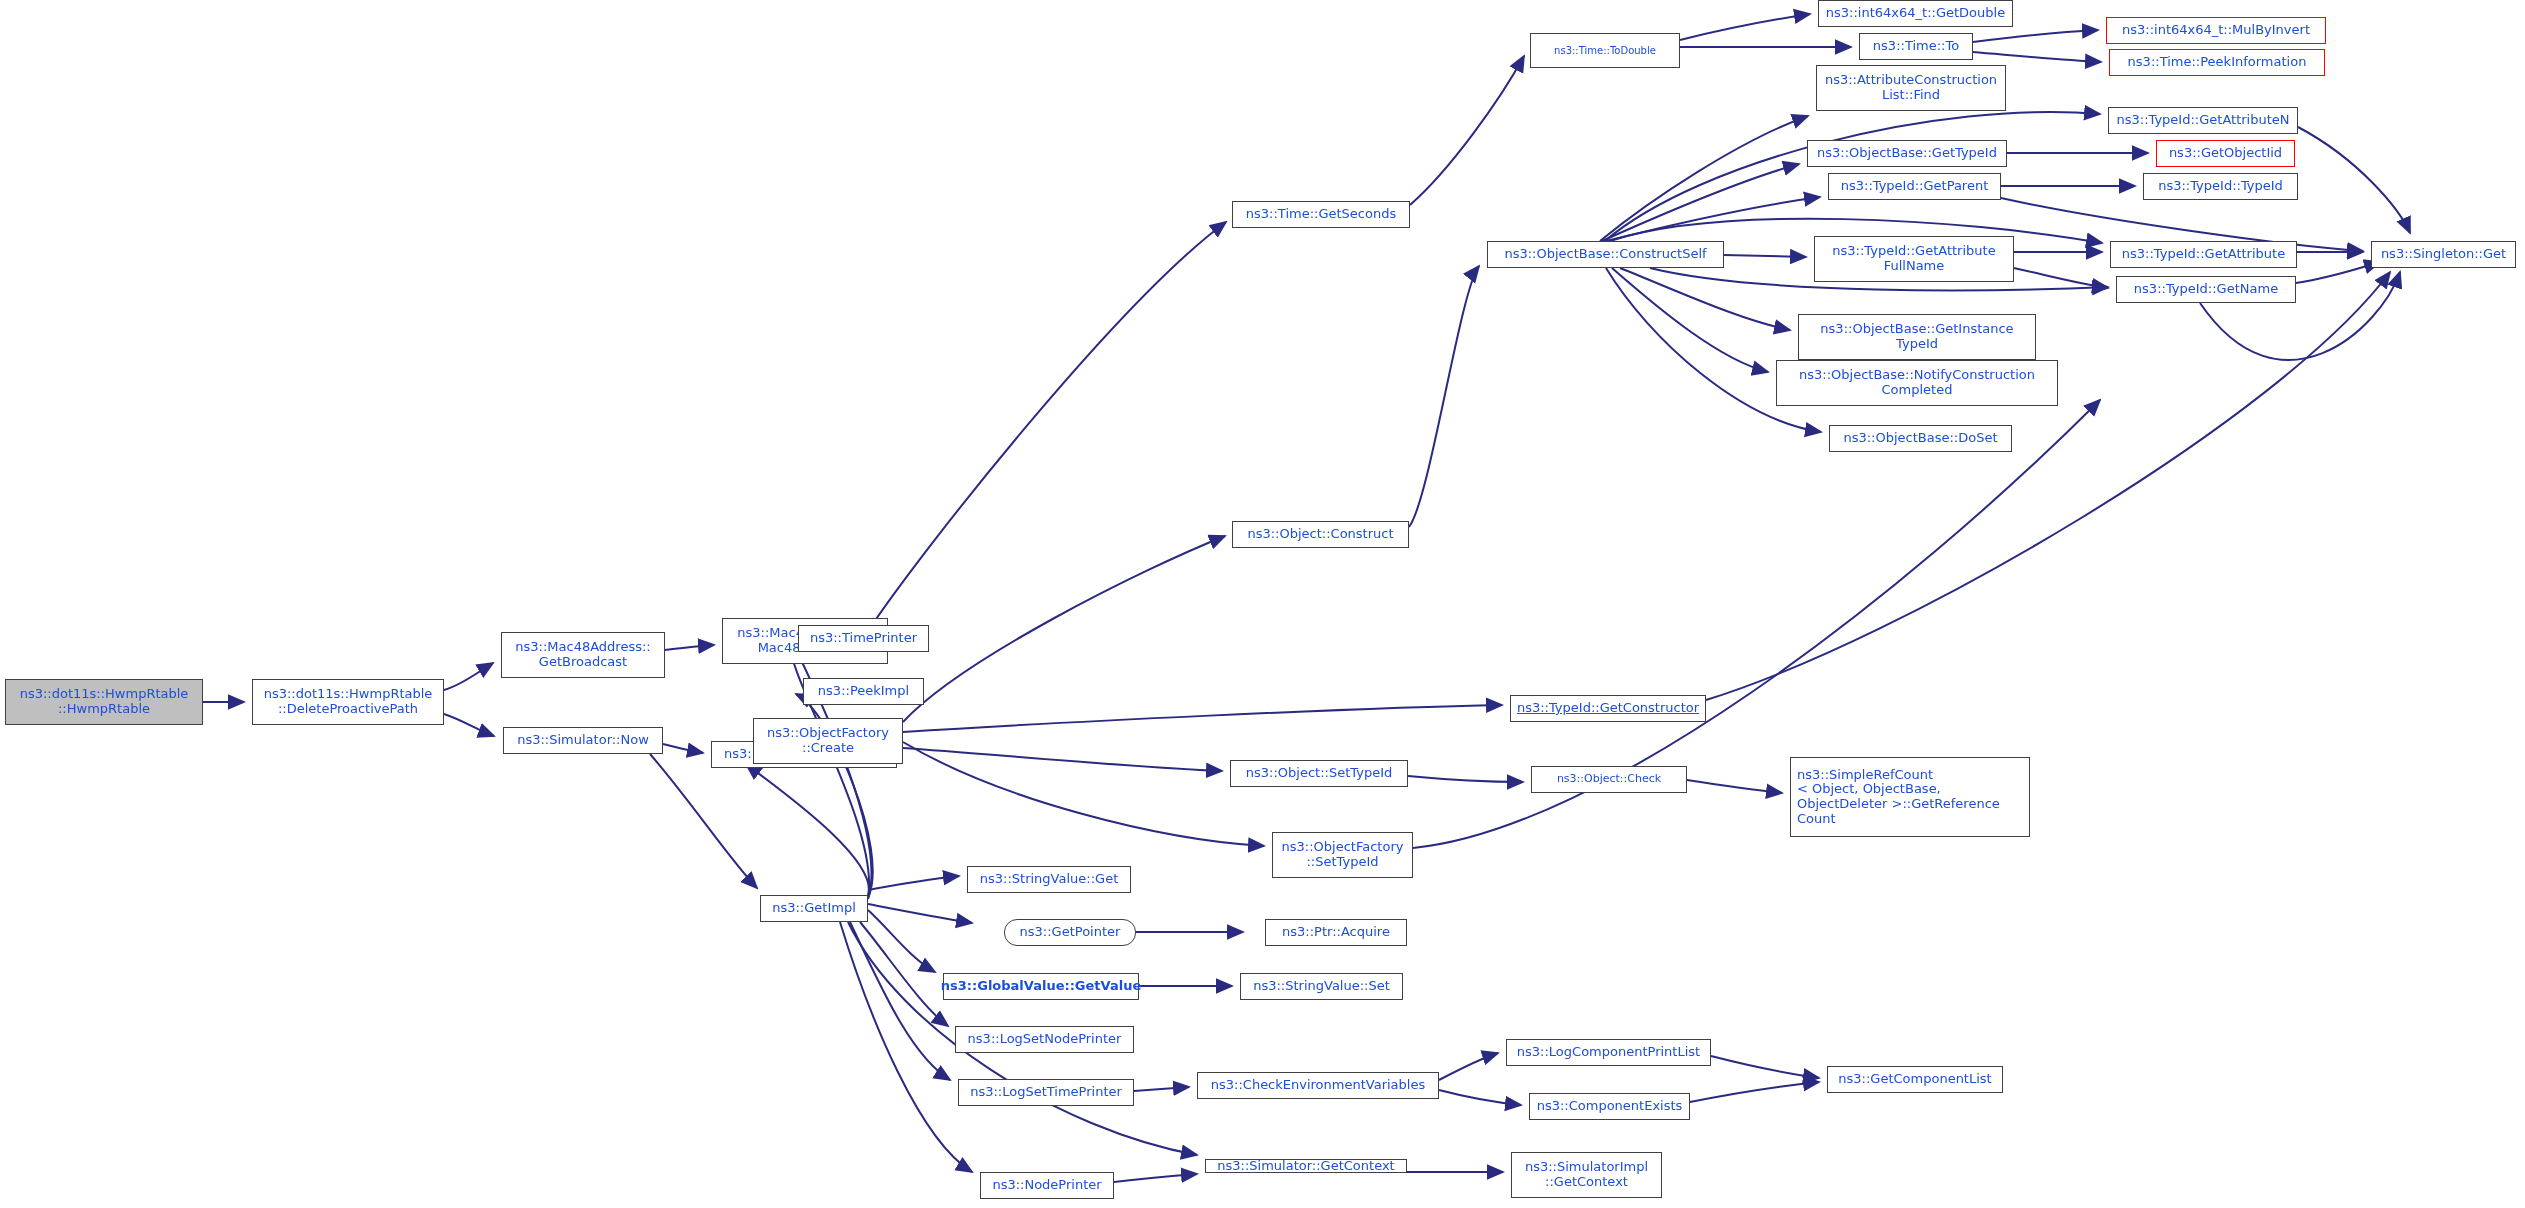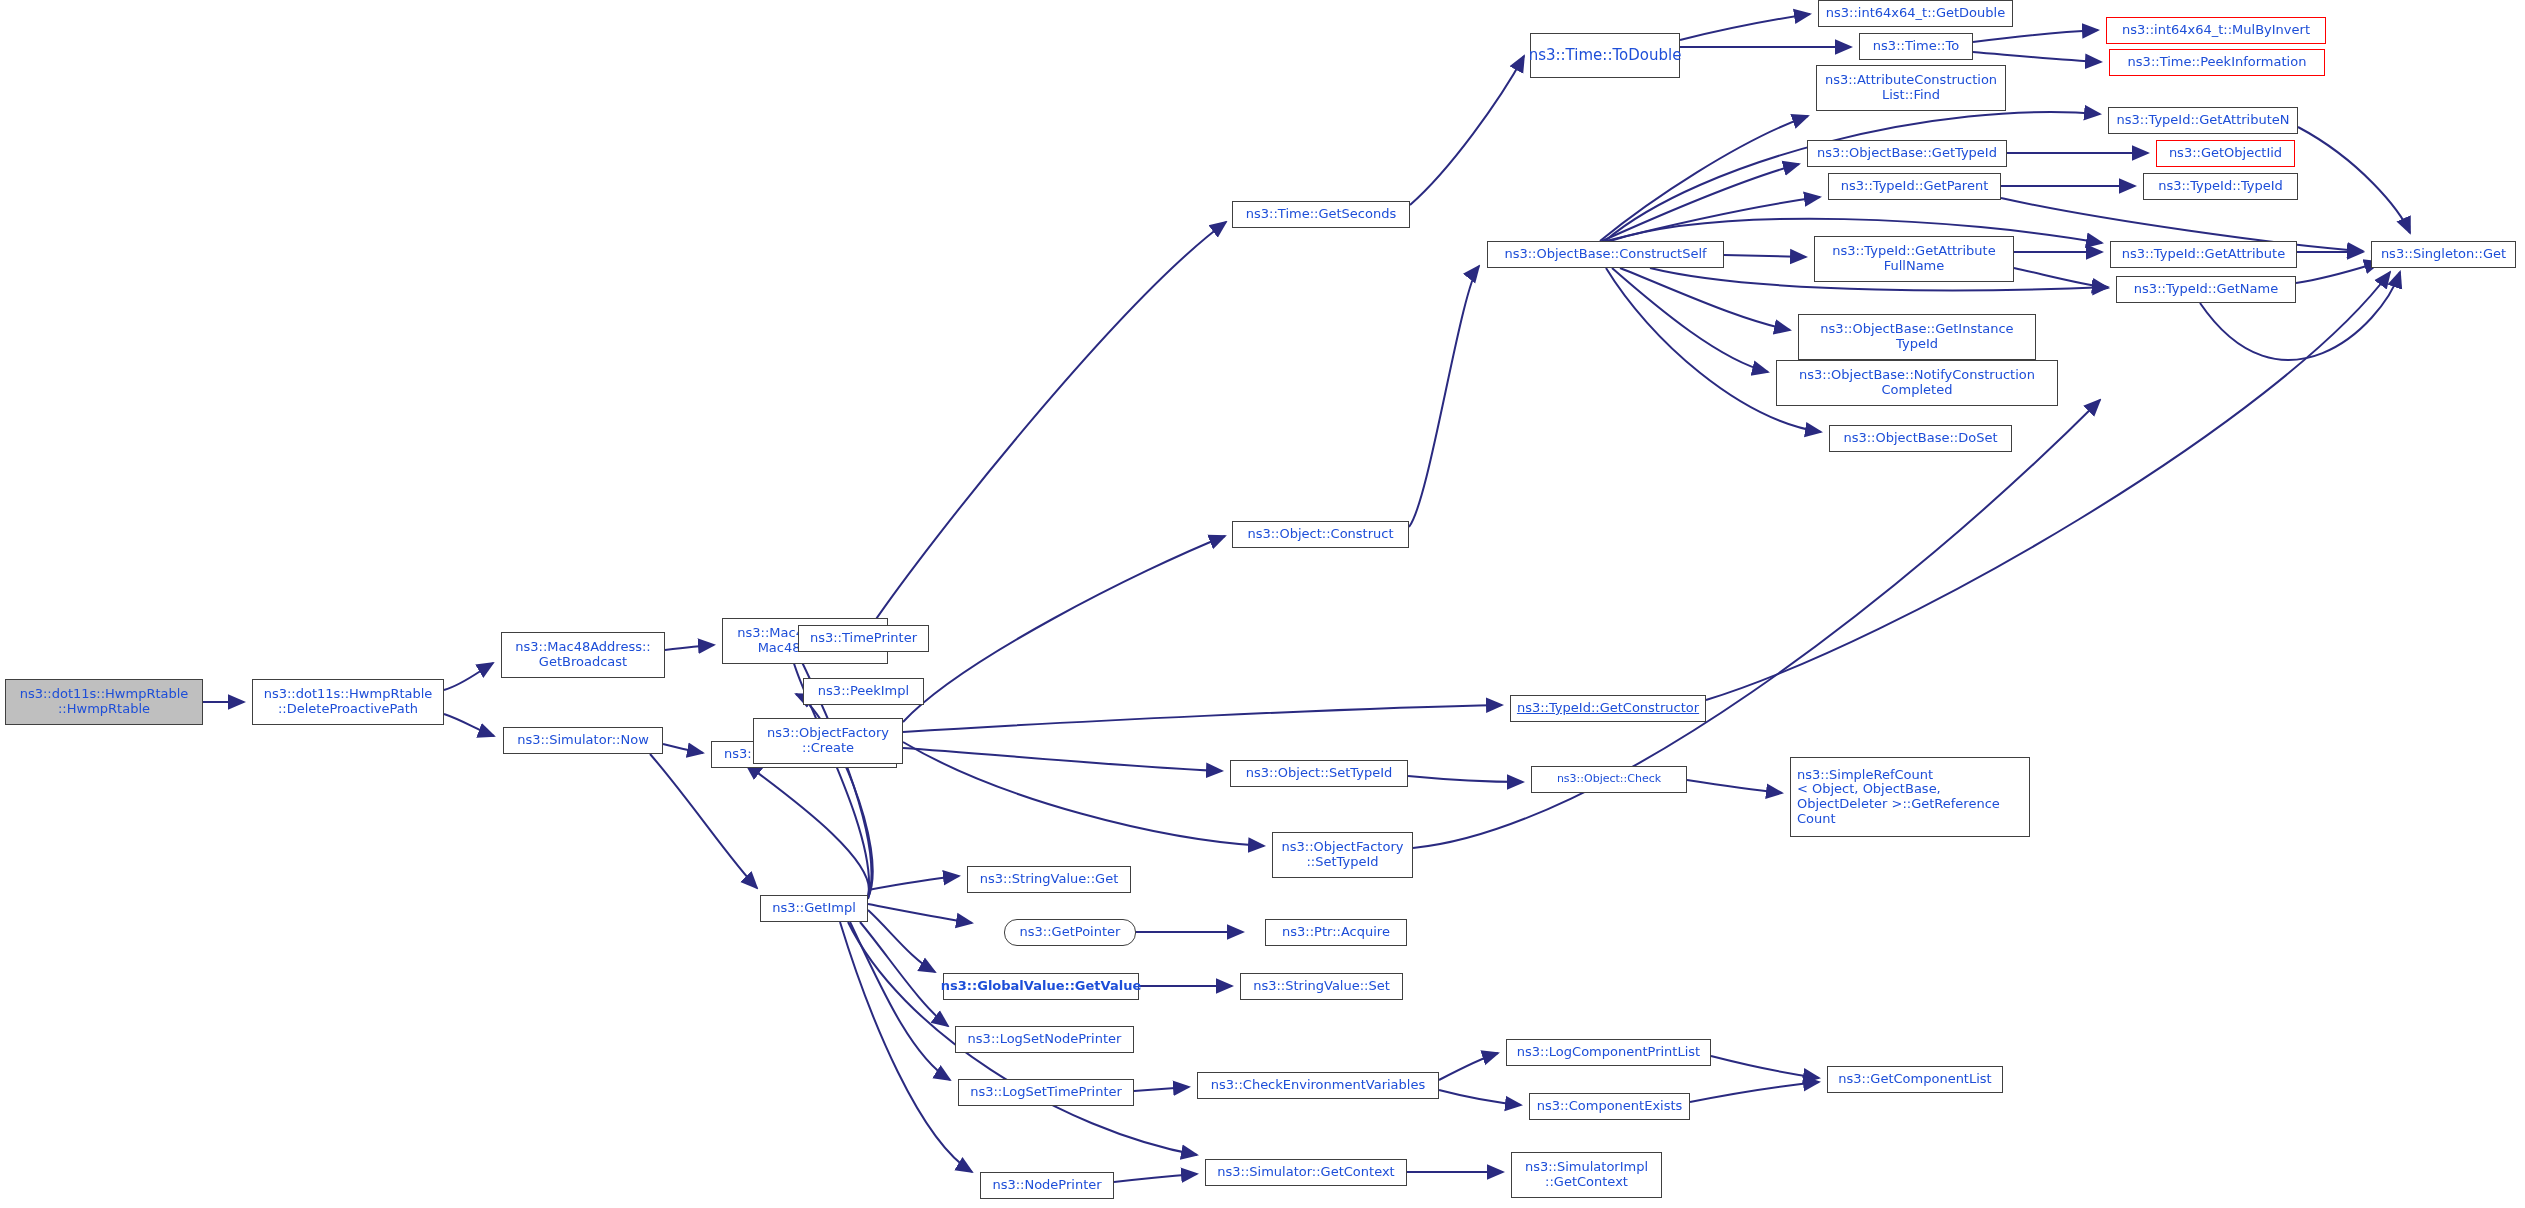--- a/index.html
+++ b/index.html
@@ -104,29 +104,29 @@
       <div class="node" style="left: 760px; top: 895px; width: 108px; height: 27px; font-size: 13px;">ns3::GetImpl</div>
       <div class="node" style="left: 967px; top: 866px; width: 164px; height: 27px; font-size: 13px;">ns3::StringValue::Get</div>
       <div class="node" style="left: 1004px; top: 919px; width: 132px; height: 27px; font-size: 13px; border-radius: 13px;">ns3::GetPointer</div>
       <div class="node" style="left: 1251px; top: 919px; width: 142px; height: 27px; font-size: 13px; margin-left: 14px;">ns3::Ptr::Acquire</div>
       <div class="node" style="left: 943px; top: 973px; width: 196px; height: 27px; font-size: 13px; font-weight: bold;">ns3::GlobalValue::GetValue</div>
       <div class="node" style="left: 1240px; top: 973px; width: 163px; height: 27px; font-size: 13px;">ns3::StringValue::Set</div>
       <div class="node" style="left: 955px; top: 1026px; width: 179px; height: 27px; font-size: 13px;">ns3::LogSetNodePrinter</div>
       <div class="node" style="left: 958px; top: 1079px; width: 176px; height: 27px; font-size: 13px;">ns3::LogSetTimePrinter</div>
       <div class="node" style="left: 1197px; top: 1072px; width: 242px; height: 27px; font-size: 13px;">ns3::CheckEnvironmentVariables</div>
       <div class="node" style="left: 980px; top: 1172px; width: 134px; height: 27px; font-size: 13px;">ns3::NodePrinter</div>
-      <div class="node" style="left: 1205px; top: 1159px; width: 202px; height: 27px; font-size: 13px;">ns3::Simulator::GetContext</div>
+      <div class="node" style="left: 1205px; top: 1159px; width: 202px; height: 14px; font-size: 13px;">ns3::Simulator::GetContext</div>
       <div class="node" style="left: 1511px; top: 1152px; width: 151px; height: 46px; font-size: 13px;">ns3::SimulatorImpl
 ::GetContext</div>
       <div class="node" style="left: 1506px; top: 1039px; width: 205px; height: 27px; font-size: 13px;">ns3::LogComponentPrintList</div>
       <div class="node" style="left: 1529px; top: 1093px; width: 161px; height: 27px; font-size: 13px;">ns3::ComponentExists</div>
       <div class="node" style="left: 1827px; top: 1066px; width: 176px; height: 27px; font-size: 13px;">ns3::GetComponentList</div>
       <div class="node" style="left: 1232px; top: 201px; width: 178px; height: 27px; font-size: 13px;">ns3::Time::GetSeconds</div>
       <div class="node" style="left: 1232px; top: 521px; width: 177px; height: 27px; font-size: 13px;">ns3::Object::Construct</div>
-      <div class="node" style="left: 1530px; top: 33px; width: 150px; height: 45px; font-size: 15px;">ns3::Time::ToDouble</div>
+      <div class="node" style="left: 1530px; top: 33px; width: 150px; height: 35px; font-size: 10px;">ns3::Time::ToDouble</div>
       <div class="node" style="left: 1818px; top: 0px; width: 195px; height: 27px; font-size: 13px;">ns3::int64x64_t::GetDouble</div>
       <div class="node" style="left: 1859px; top: 33px; width: 114px; height: 27px; font-size: 13px;">ns3::Time::To</div>
       <div class="node warn" style="left: 2106px; top: 17px; width: 220px; height: 27px; font-size: 13px;">ns3::int64x64_t::MulByInvert</div>
       <div class="node warn" style="left: 2109px; top: 49px; width: 216px; height: 27px; font-size: 13px;">ns3::Time::PeekInformation</div>
       <div class="node" style="left: 1816px; top: 65px; width: 190px; height: 46px; font-size: 13px;">ns3::AttributeConstruction
 List::Find</div>
       <div class="node" style="left: 2108px; top: 107px; width: 190px; height: 27px; font-size: 13px;">ns3::TypeId::GetAttributeN</div>
       <div class="node" style="left: 1807px; top: 140px; width: 200px; height: 27px; font-size: 13px;">ns3::ObjectBase::GetTypeId</div>
       <div class="node warn" style="left: 2156px; top: 140px; width: 139px; height: 27px; font-size: 13px;">ns3::GetObjectIid</div>
       <div class="node" style="left: 1828px; top: 173px; width: 173px; height: 27px; font-size: 13px;">ns3::TypeId::GetParent</div>

